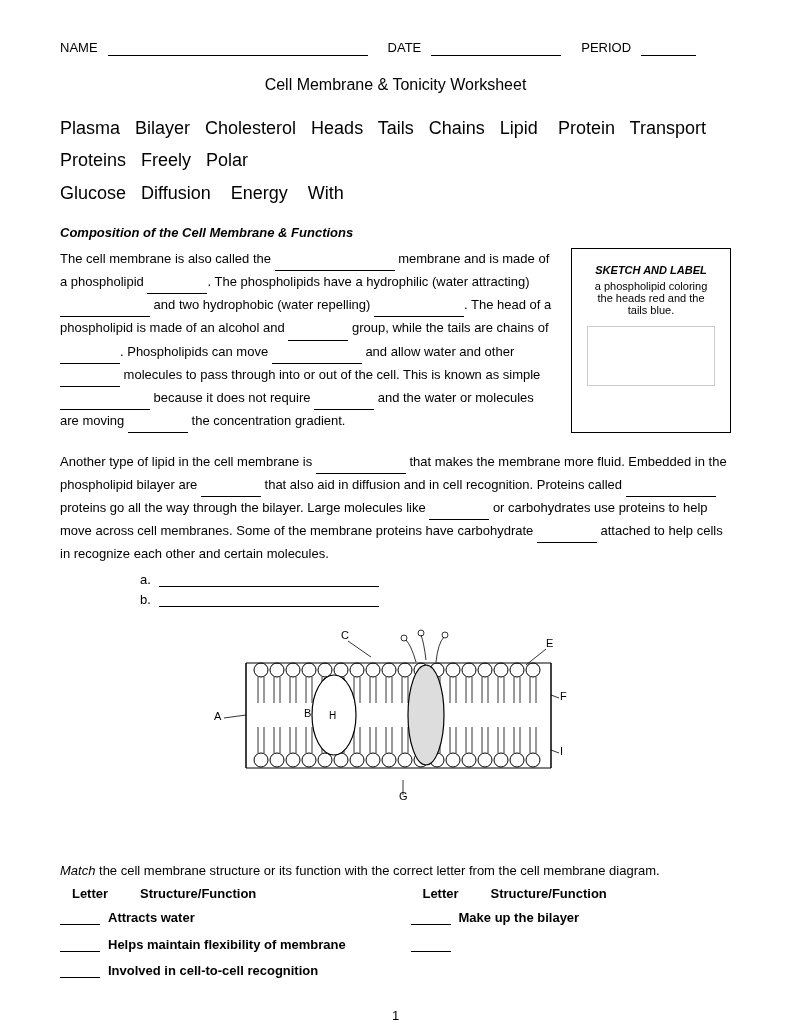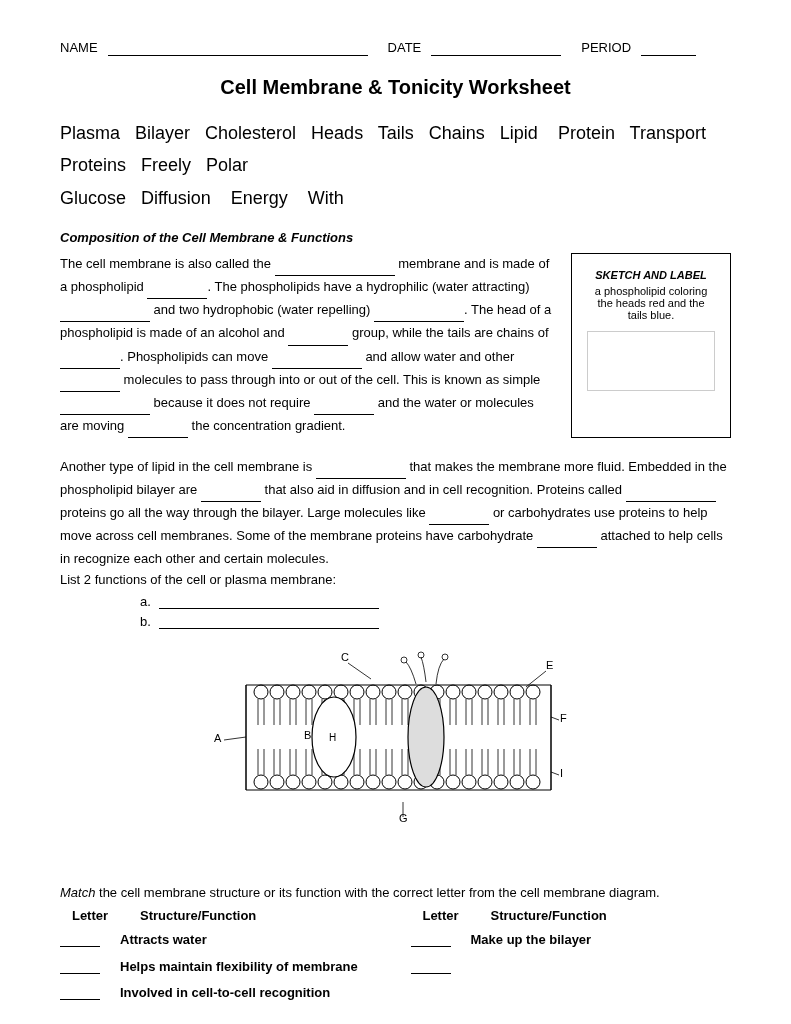--- a/index.html
+++ b/index.html
@@ -7,22 +7,22 @@
       font-family: Arial, sans-serif;
       font-size: 13px;
       background: #fff;
       color: #000;
       width: 791px;
       min-height: 1024px;
       padding: 40px 60px;
     }
     .title {
       text-align: center;
-      font-size: 20px;
-      font-weight: bold;
+      font-size: 16px;
+      font-weight: normal;
       margin-bottom: 18px;
     }
     .word-bank {
       font-size: 18px;
       margin-bottom: 16px;
       line-height: 1.8;
     }
     .section-title {
       font-weight: bold;
       font-style: italic;
@@ -102,21 +102,21 @@
       gap: 0;
       margin-bottom: 16px;
     }
     .match-col {
       flex: 1;
     }
     .match-row {
       display: flex;
       align-items: flex-start;
       margin-bottom: 8px;
-      gap: 12px;
+      gap: 0;
     }
     .match-blank {
       border-bottom: 1px solid #000;
       width: 40px;
       display: inline-block;
       margin-right: 8px;
       flex-shrink: 0;
     }
     .match-desc {
       font-size: 13px;
@@ -159,21 +159,20 @@
     <div style="margin-top:4px;">a phospholipid coloring the heads red and the tails blue.</div>
     <div style="margin-top:10px; height:60px; border:1px solid #ccc;"></div>
   </div>
 </div>
 
 <div class="paragraph">
   Another type of lipid in the cell membrane is <span class="blank">&nbsp;&nbsp;&nbsp;&nbsp;&nbsp;&nbsp;&nbsp;&nbsp;&nbsp;&nbsp;&nbsp;&nbsp;&nbsp;</span> that makes the membrane more fluid. Embedded in the phospholipid bilayer are <span class="blank blank-sm">&nbsp;</span> that also aid in diffusion and in cell recognition. Proteins called <span class="blank">&nbsp;</span> proteins go all the way through the bilayer. Large molecules like <span class="blank blank-sm">&nbsp;</span> or carbohydrates use proteins to help move across cell membranes. Some of the membrane proteins have carbohydrate <span class="blank blank-sm">&nbsp;</span> attached to help cells in recognize each other and certain molecules.
 </div>
 
 <div class="list-section">
-  <div>List 2 functions of the cell or plasma membrane:</div>
   <div class="list-item" style="margin-top:6px;">
     <span>a.</span>
     <span class="list-item-line">&nbsp;</span>
   </div>
   <div class="list-item">
     <span>b.</span>
     <span class="list-item-line">&nbsp;</span>
   </div>
 </div>
 

